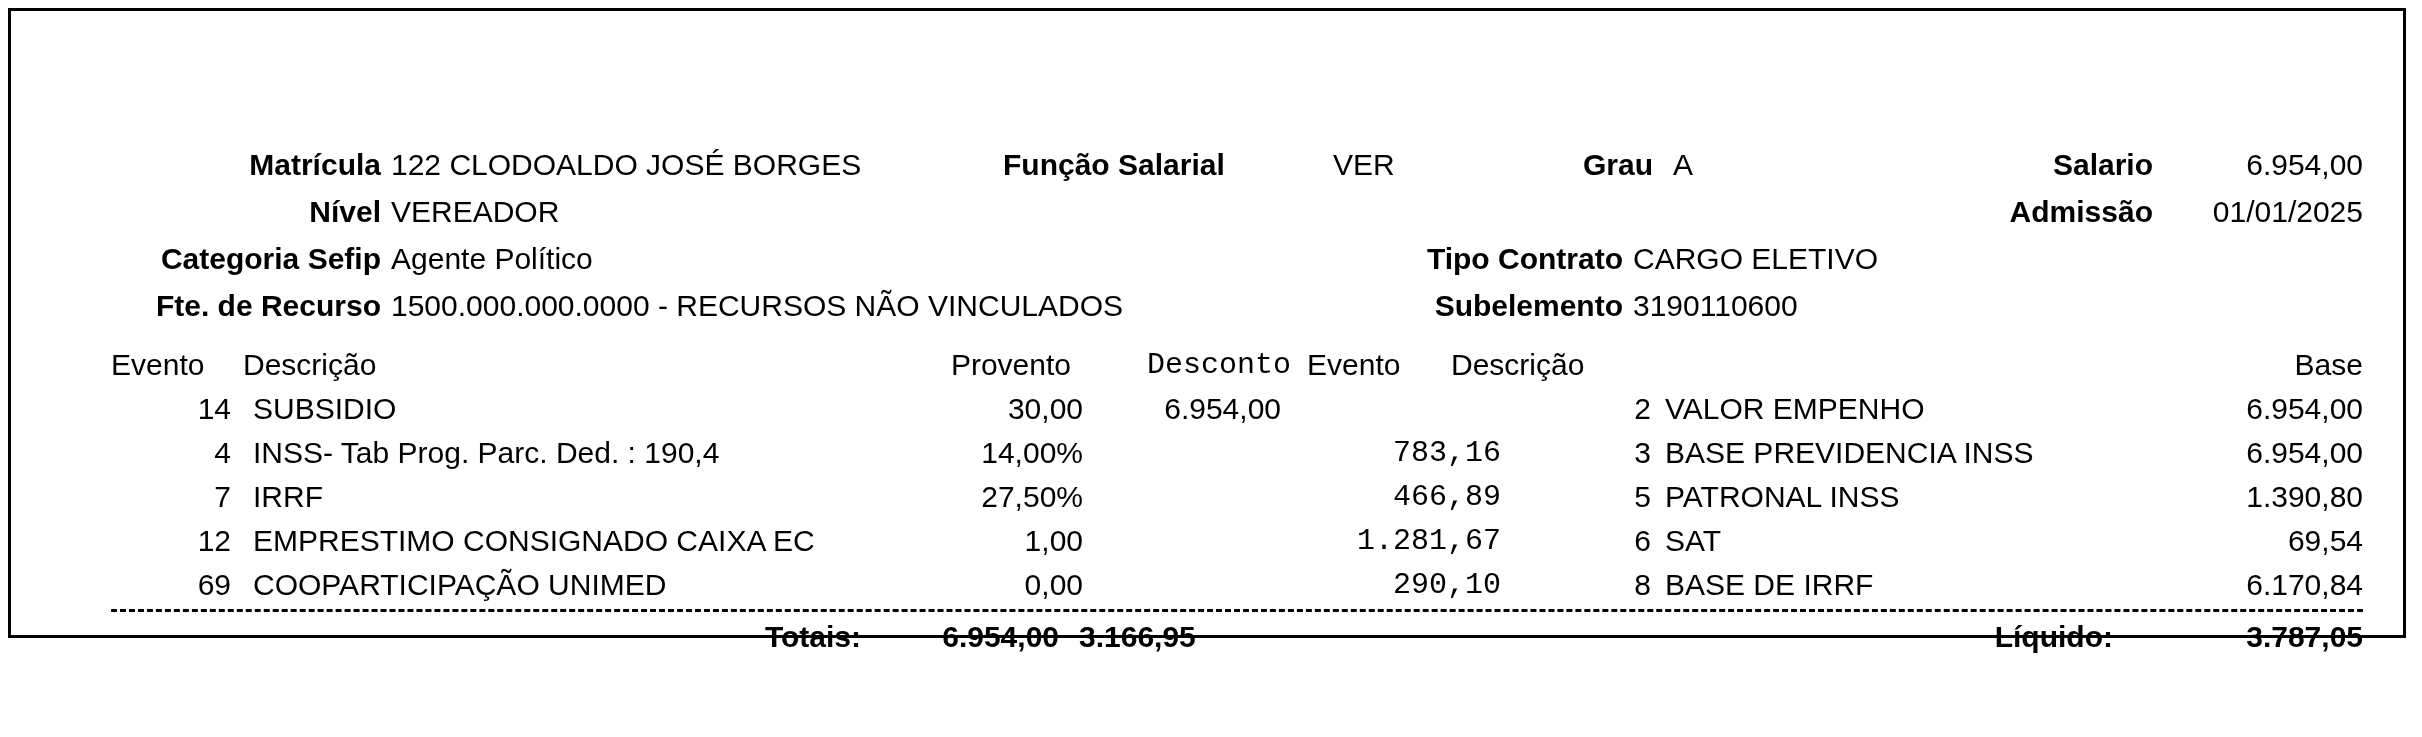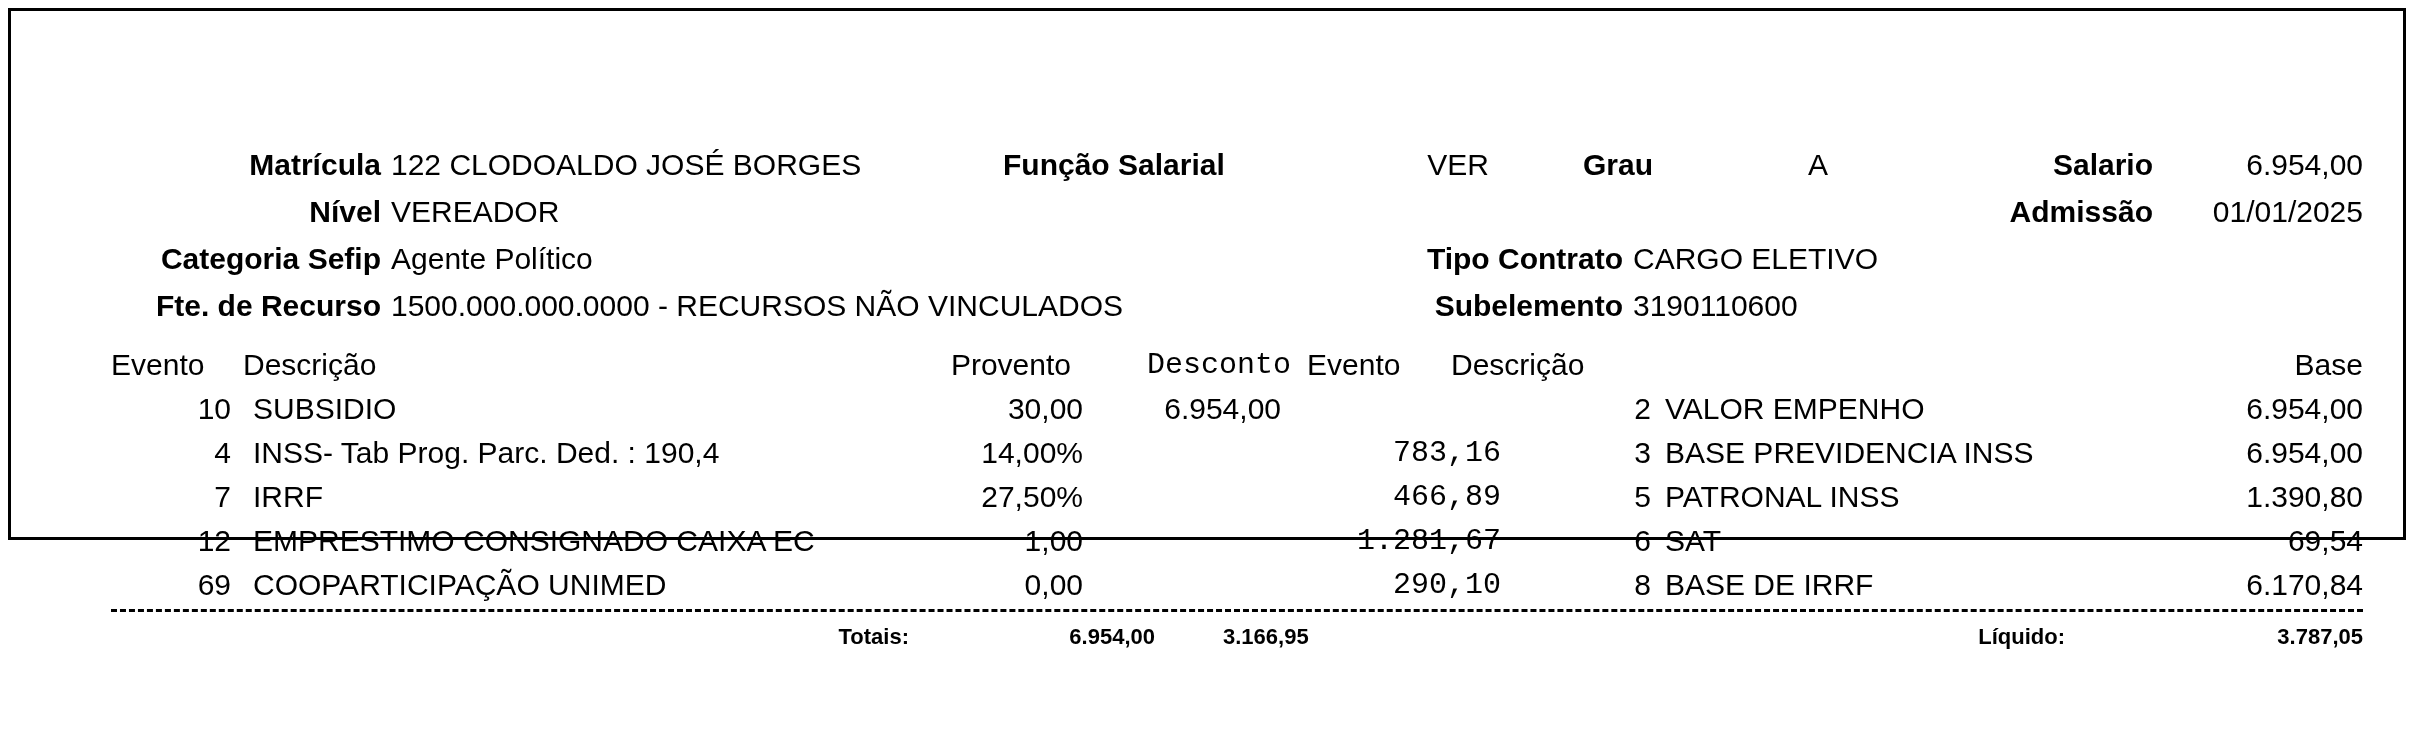--- a/index.html
+++ b/index.html
@@ -13,21 +13,21 @@
     font-family: "Liberation Sans", sans-serif;
     color: #000000;
     overflow: hidden;
   }
 
   .payslip {
     position: absolute;
     left: 8px;
     top: 8px;
     width: 2398px;
-    height: 532px;
+    height: 630px;
     border: 3px solid #000000;
     box-sizing: border-box;
     background: #ffffff;
   }
 
   .inner {
     position: absolute;
     left: 100px;
     top: 130px;
     right: 40px;
@@ -39,21 +39,20 @@
     align-items: baseline;
     font-size: 30px;
     line-height: 47px;
     white-space: nowrap;
   }
   .lbl {
     font-weight: bold;
   }
   .val {
     font-weight: normal;
-    text-align: center;
   }
 
   
   .col-a {            
     width: 270px;
     text-align: right;
     flex: none;
   }
   .col-a-val {
     padding-left: 10px;
@@ -108,25 +107,24 @@
   .head-row .c-revento { text-align: left; padding-left: 16px; }
 
   .dashed-sep {
     border-top: 3px dashed #000000;
     margin-top: 2px;
   }
 
   .totals-row {
     display: flex;
     white-space: nowrap;
-    font-size: 22px;
+    font-size: 30px;
     line-height: 46px;
     font-weight: bold;
     padding-top: 2px;
-    gap: 48px;
   }
   .t-pad     { width: 200px; }
   .t-label   { width: 550px; text-align: right; }
   .t-prov    { width: 180px; text-align: right; padding-left: 18px;}
   .t-desc    { width: 200px; text-align: left; padding-left: 20px;}
   .t-mid     { flex: 1 1 auto; }
   .t-liq-lbl { text-align: right; padding-right: 30px; }
   .t-liq-val { width: 220px; text-align: right; }
 </style>
 </head>
@@ -182,21 +180,21 @@
         <span class="c-evento">Evento</span>
         <span class="c-desc-fix">Descrição</span>
         <span class="c-prov">Provento</span>
         <span class="c-desconto">Desconto</span>
         <span class="c-revento">Evento</span>
         <span class="c-rdesc">Descrição</span>
         <span class="c-base">Base</span>
       </div>
 
       <div class="trow">
-        <span class="c-evento">10</span>
+        <span class="c-evento">14</span>
         <span class="c-desc-fix">SUBSIDIO</span>
         <span class="c-qtd">30,00</span>
         <span class="c-prov">6.954,00</span>
         <span class="c-desconto"></span>
         <span class="c-revento">2</span>
         <span class="c-rdesc">VALOR EMPENHO</span>
         <span class="c-base">6.954,00</span>
       </div>
 
       <div class="trow">

